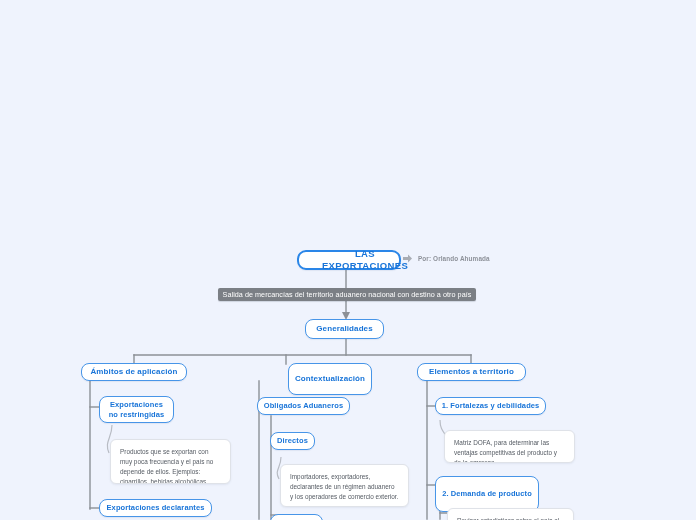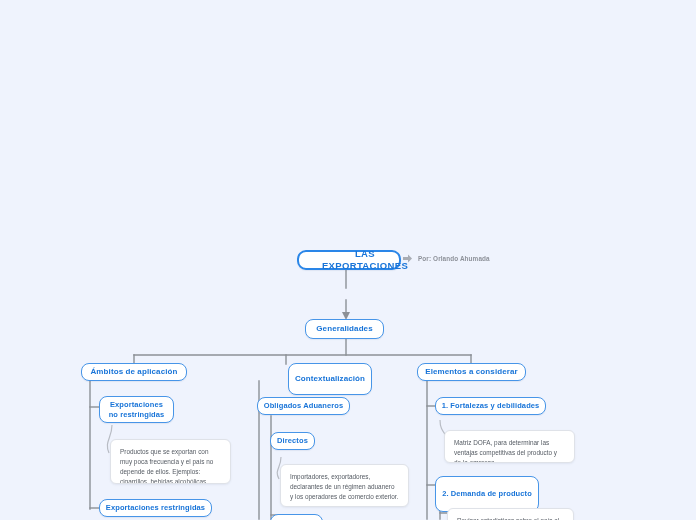--- a/index.html
+++ b/index.html
@@ -165,43 +165,44 @@
 
   <div class="node root" style="left:297px; top:250px; width:104px; height:20px;">LAS EXPORTACIONES</div>
 
   <div class="byline" style="left:402px; top:253px;">
     <svg class="arrow-icon" width="11" height="11" viewBox="0 0 11 11">
       <path d="M1 4 H6 V1.6 L10 5.5 L6 9.4 V7 H1 Z" fill="#a8acb4"></path>
     </svg>
     <span class="byline-text">Por: Orlando Ahumada</span>
   </div>
 
+  <div class="caption-bar" style="left:218px; top:288px; width:258px; height:13px;">Salida de mercancías del territorio aduanero nacional con destino a otro país</div>
 
   <div class="node level1" style="left:305px; top:319px; width:79px; height:20px;">Generalidades</div>
 
   <div class="node level1" style="left:81px; top:363px; width:106px; height:18px;">Ámbitos de aplicación</div>
 
   <div class="node level2" style="left:99px; top:396px; width:75px; height:27px; white-space:pre-line;">Exportaciones
 no restringidas</div>
 
   <div class="note" style="left:110px; top:439px; width:121px; height:45px;">Productos que se exportan con muy poca frecuencia y el país no depende de ellos. Ejemplos: cigarrillos, bebidas alcohólicas, pieles, etc.</div>
 
-  <div class="node level2" style="left:99px; top:499px; width:113px; height:18px;">Exportaciones restringidas</div>
+  <div class="node level2" style="left:99px; top:499px; width:113px; height:18px;">Exportaciones declarantes</div>
 
   <div class="node level1" style="left:256px; top:363px; width:84px; height:32px;margin-left:32px;">Contextualización</div>
 
   <div class="node level2" style="left:257px; top:397px; width:93px; height:18px;">Obligados Aduaneros</div>
 
   <div class="node level3" style="left:270px; top:432px; width:45px; height:18px;">Directos</div>
 
   <div class="note" style="left:280px; top:464px; width:129px; height:43px;">Importadores, exportadores, declarantes de un régimen aduanero y los operadores de comercio exterior.</div>
 
   <div class="node level3" style="left:270px; top:514px; width:53px; height:18px;"></div>
 
-  <div class="node level1" style="left:417px; top:363px; width:109px; height:18px;">Elementos a considerar</div>
+  <div class="node level1" style="left:417px; top:363px; width:109px; height:18px;">Elementos a territorio</div>
 
   <div class="node level2" style="left:435px; top:397px; width:111px; height:18px;text-align:center;">1. Fortalezas y debilidades</div>
 
   <div class="note" style="left:444px; top:430px; width:131px; height:33px;">Matriz DOFA, para determinar las ventajas competitivas del producto y de la empresa.</div>
 
   <div class="node level2" style="left:435px; top:476px; width:104px; height:36px;">2. Demanda de producto</div>
 
   <div class="note" style="left:447px; top:508px; width:127px; height:33px;">Revisar estadísticas sobre el país al</div>
 
 </div>

